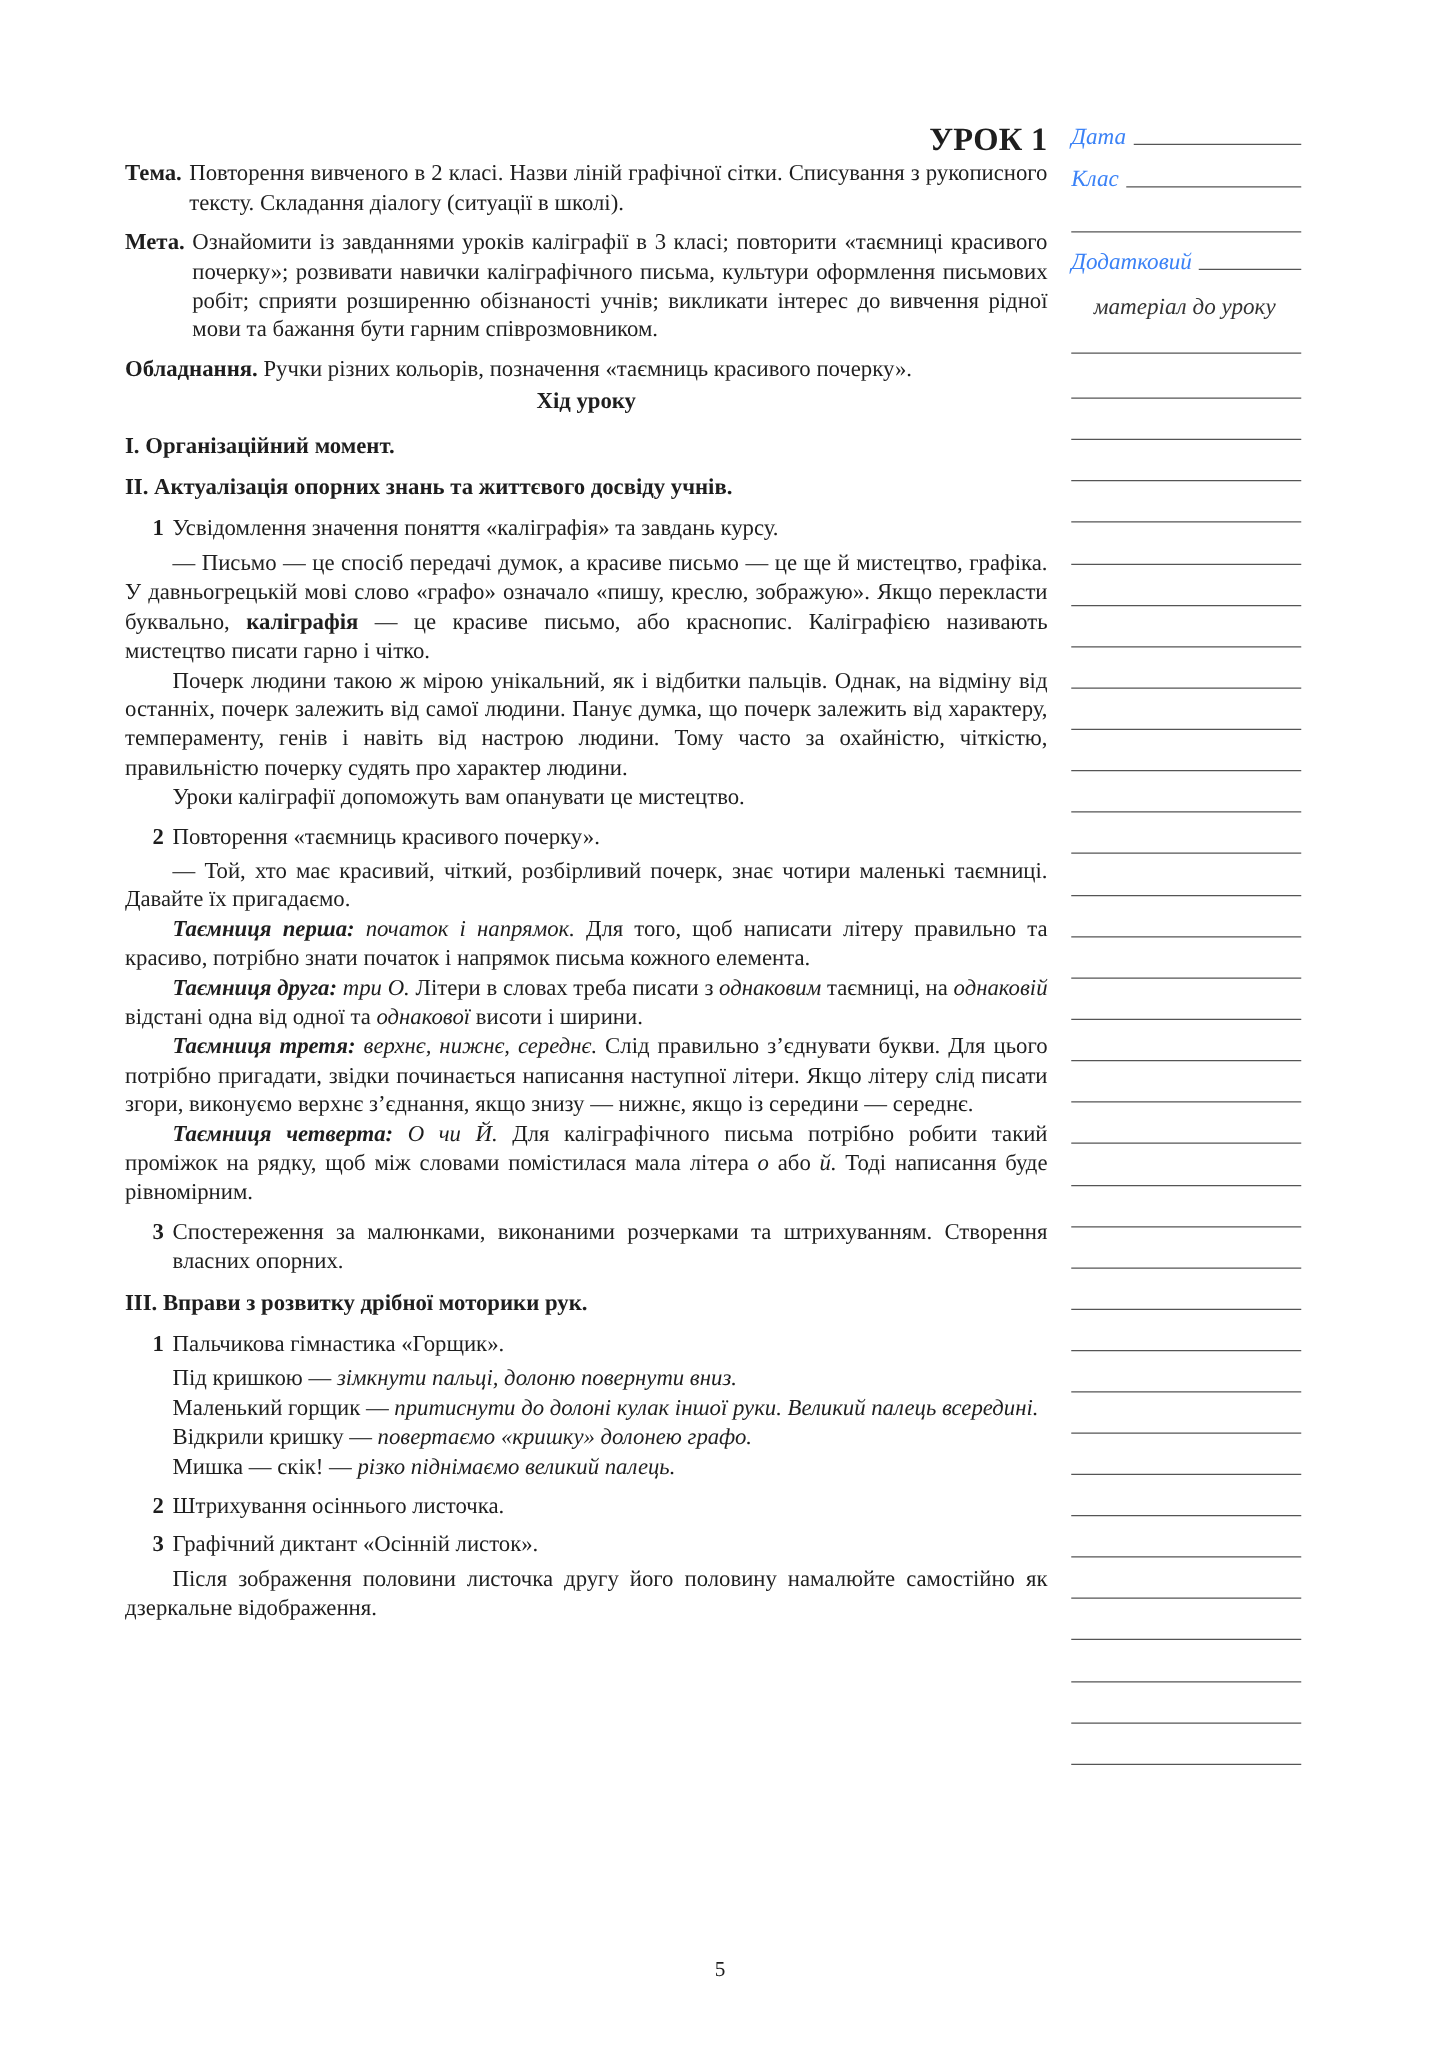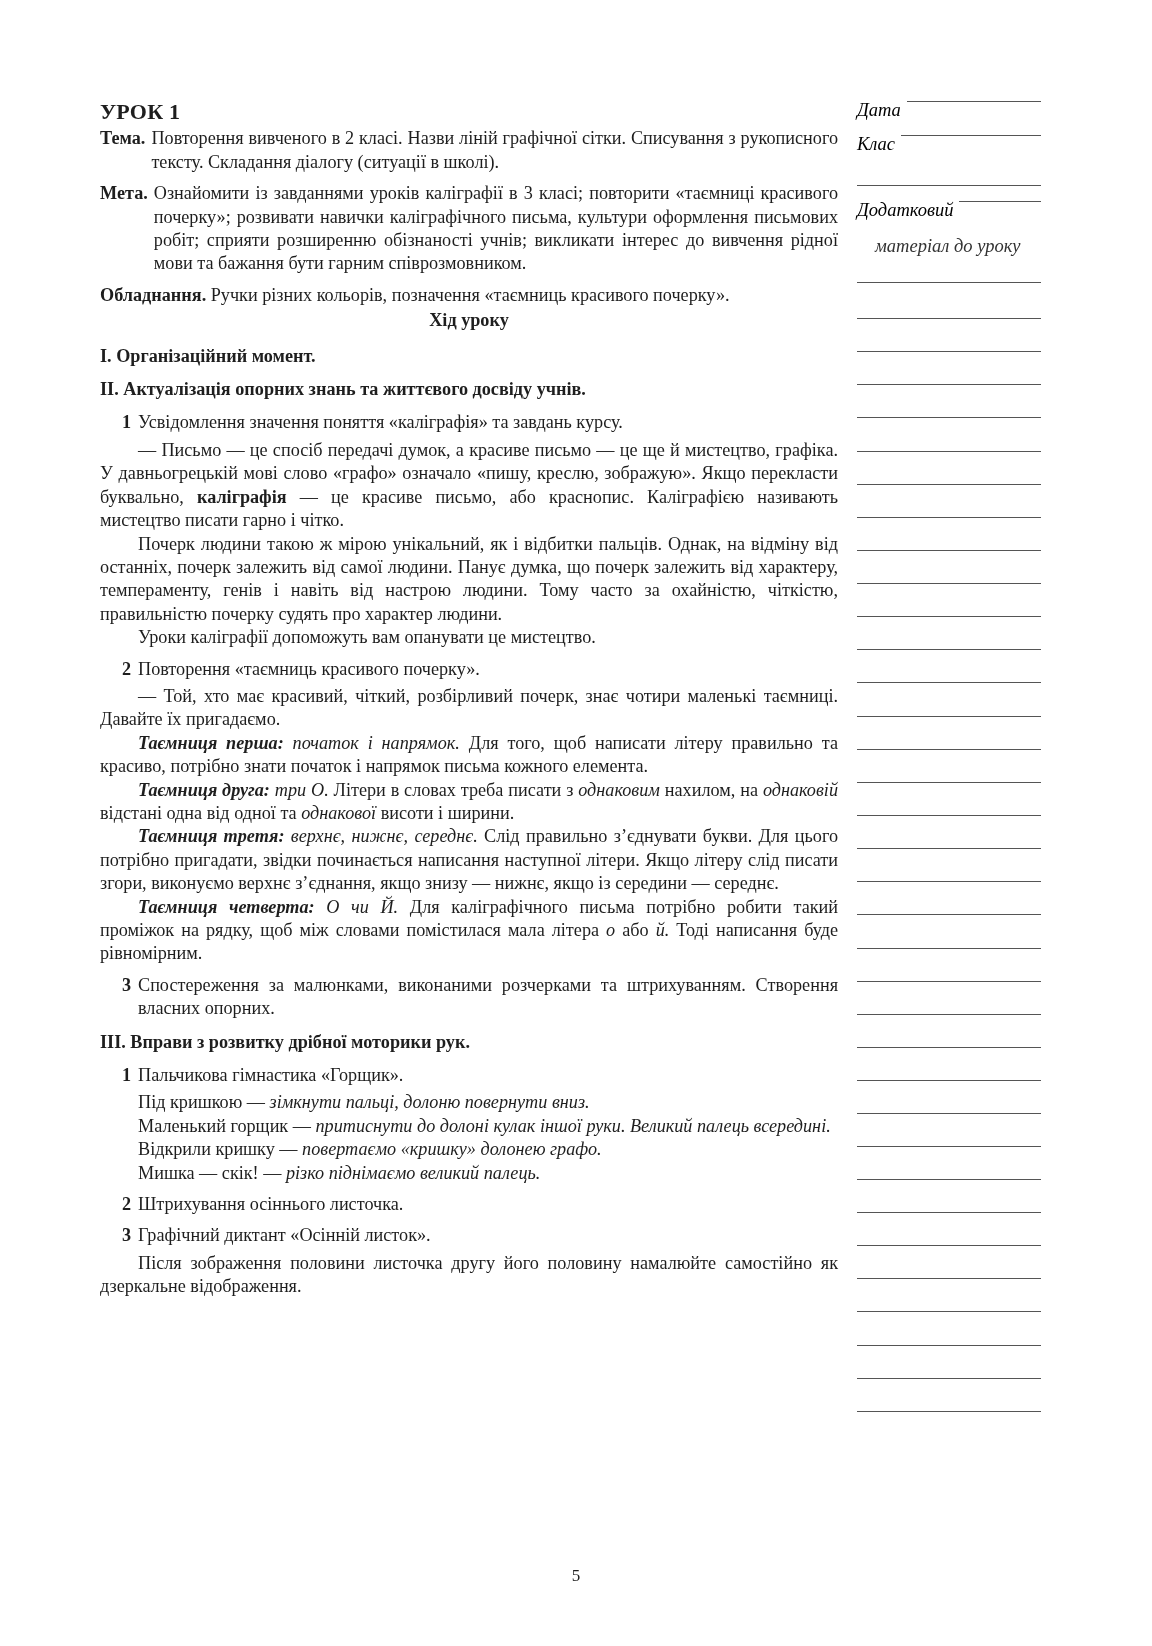--- a/index.html
+++ b/index.html
@@ -1,37 +1,37 @@
 <!DOCTYPE html>
 <html><head>
 <meta charset="utf-8">
 <style>
   html, body { margin:0; padding:0; background:#ffffff; }
   body { width:1152px; height:1646px; position:relative; overflow:hidden;
          font-family:"Liberation Serif", "DejaVu Serif", serif; color:#1e1e1e; }
   .main { position:absolute; left:100px; top:100px; width:738px; font-size:18.2px; line-height:23.4px; }
-  .title { text-align:left; font-weight:bold; font-size:22px; margin:0 0 4px 0; letter-spacing:0.2px; }
+  .title { text-align:right; font-weight:bold; font-size:26px; margin:0 0 4px 0; letter-spacing:0.2px; }
   .field { display:flex; margin-bottom:8px; text-align:justify; }
   .field .lbl { font-weight:bold; white-space:nowrap; margin-right:6px; }
   .field .txt { flex:1; }
   .equip { margin-bottom:2px; text-align:justify; }
   .equip .lbl { font-weight:bold; }
   .sub-title { text-align:center; font-weight:bold; margin:0 0 12px 0; }
   .section { font-weight:bold; margin:0 0 10px 0; }
   p { margin:0; text-align:justify; }
   .ind { text-indent:38px; }
   .num-item { display:flex; margin:0; }
   .num-item .n { font-weight:bold; width:38px; text-align:right; padding-right:7px; box-sizing:border-box; flex-shrink:0; padding-left:0; }
   .num-item .t { flex:1; text-align:justify; }
   .gap { height:8px; }
   em.bi { font-style:italic; font-weight:bold; }
   em { font-style:italic; }
   b { font-weight:bold; }
   .side { position:absolute; left:857px; top:100px; width:184px; font-size:18.5px; }
-  .side-row { position:absolute; left:0; width:184px; display:flex; font-style:italic; color:#000000; }
+  .side-row { position:absolute; left:0; width:184px; display:flex; align-items:flex-end; font-style:italic; color:#3b82f6; }
   .side-row .line { flex:1; border-bottom:1px solid #555; margin-left:6px; height:1px; margin-bottom:5px; }
   .side-note { position:absolute; left:18px; font-style:italic; color:#333; }
   .rule { position:absolute; left:857px; width:184px; border-top:1px solid #555; height:0; }
   .pagenum { position:absolute; left:0; width:1152px; top:1566px; text-align:center; font-size:17px; }
 </style>
 </head>
 <body>
 
 <div class="main">
   <div class="title">УРОК 1</div>
@@ -67,21 +67,21 @@
   <p class="ind">Уроки каліграфії допоможуть вам опанувати це мистецтво.</p>
   <div class="gap"></div>
 
   <div class="num-item">
     <span class="n">2</span>
     <span class="t">Повторення «таємниць красивого почерку».</span>
   </div>
   <div class="gap" style="height:4px"></div>
   <p class="ind">— Той, хто має красивий, чіткий, розбірливий почерк, знає чотири маленькі таємниці. Давайте їх пригадаємо.</p>
   <p class="ind"><em class="bi">Таємниця перша:</em> <em>початок і напрямок.</em> <span>Для того, щоб написати літеру правильно та красиво, потрібно знати початок і напрямок письма кожного елемента.</span></p>
-  <p class="ind"><em class="bi">Таємниця друга:</em> <em>три О.</em> <span>Літери в словах треба писати з</span> <em>однаковим</em> <span>нахилом, на</span> <em>однаковій</em> <span>відстані одна від одної та</span> <em>однакової</em> <span>висоти і ширини.</span></p>
+  <p class="ind"><em class="bi">Таємниця друга:</em> <em>три О.</em> <span>Літери в словах треба писати з</span> <em>однаковим</em> <span>таємниці, на</span> <em>однаковій</em> <span>відстані одна від одної та</span> <em>однакової</em> <span>висоти і ширини.</span></p>
   <p class="ind"><em class="bi">Таємниця третя:</em> <em>верхнє, нижнє, середнє.</em> <span>Слід правильно з’єднувати букви. Для цього потрібно пригадати, звідки починається написання наступної літери. Якщо літеру слід писати згори, виконуємо верхнє з’єднання, якщо знизу — нижнє, якщо із середини — середнє.</span></p>
   <p class="ind"><em class="bi">Таємниця четверта:</em> <em>О чи Й.</em> <span>Для каліграфічного письма потрібно робити такий проміжок на рядку, щоб між словами помістилася мала літера</span> <em>о</em> <span>або</span> <em>й.</em> <span>Тоді написання буде рівномірним.</span></p>
   <div class="gap"></div>
 
   <div class="num-item">
     <span class="n">3</span>
     <span class="t">Спостереження за малюнками, виконаними розчерками та штрихуванням. Створення власних опорних.</span>
   </div>
   <div class="gap" style="height:10px"></div>
 

